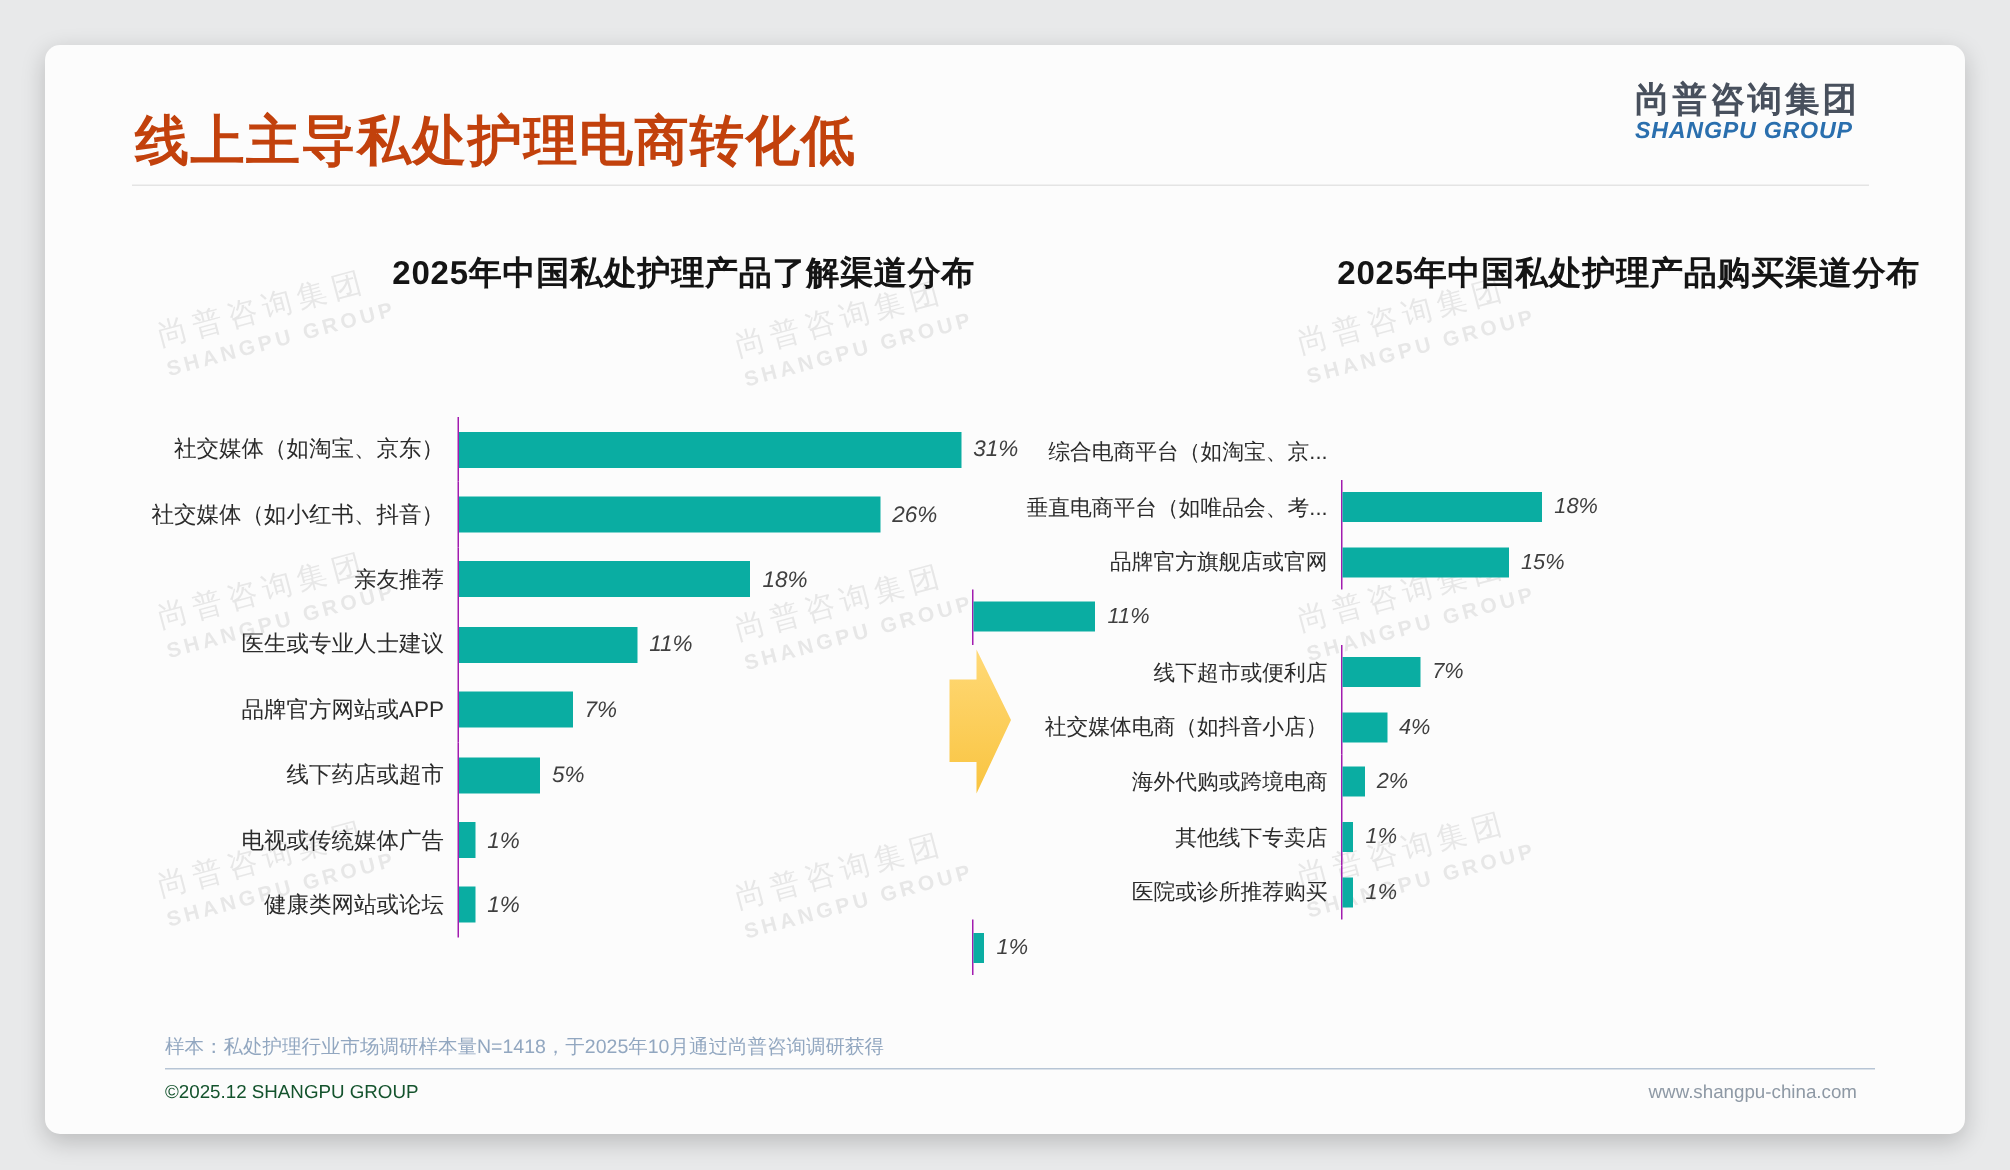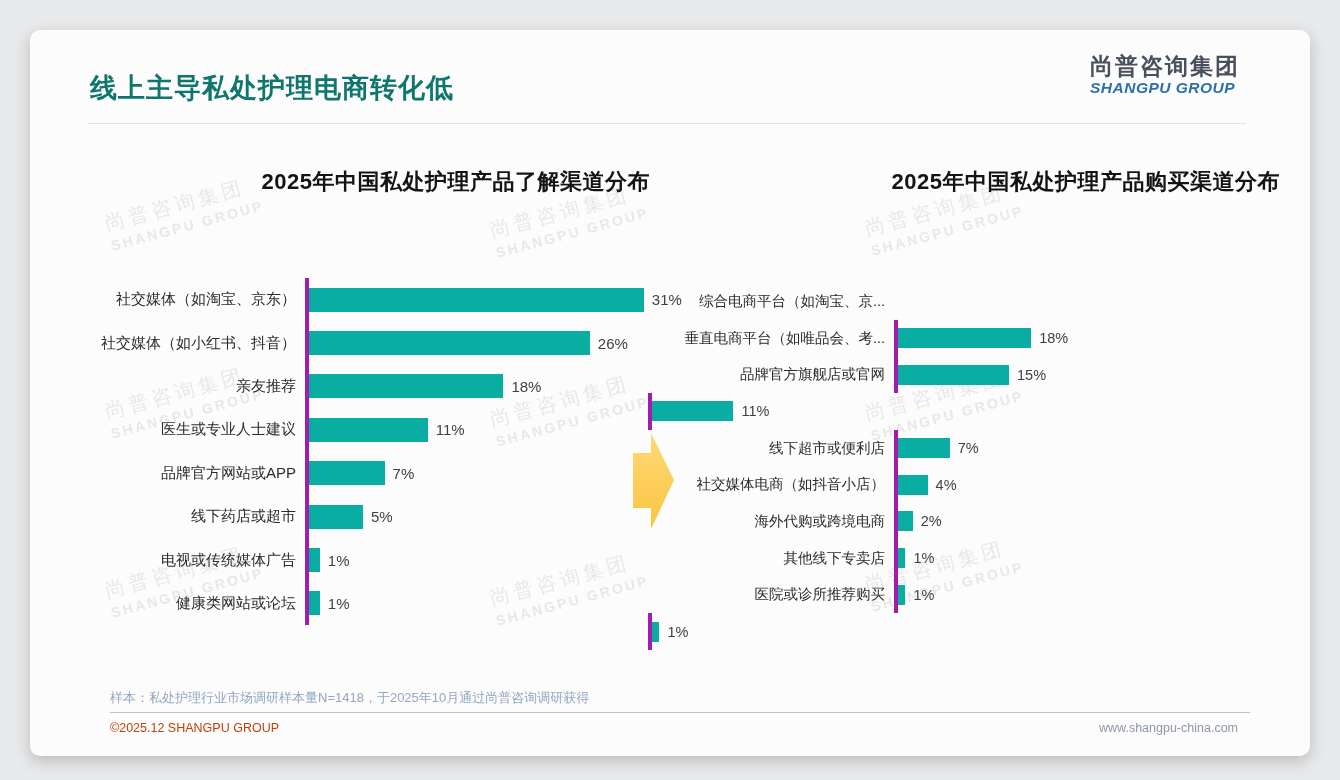--- a/index.html
+++ b/index.html
@@ -11,21 +11,21 @@
   }
   .slide{
     position:absolute;left:30px;top:30px;width:1280px;height:726px;
     background:#fcfcfc;border-radius:10px;
     box-shadow:0 5px 16px rgba(0,0,0,0.20);
     overflow:hidden;
   }
   
   .page-title{
     position:absolute;left:60px;top:40px;
-    font-size:27px;font-weight:bold;color:#0f766e;letter-spacing:1px;
+    font-size:36px;font-weight:bold;color:#c2410c;letter-spacing:1px;
   }
   .header-divider{
     position:absolute;left:58px;top:93px;width:1158px;height:1px;background:#e4e4e4;
   }
   .logo{position:absolute;right:70px;top:24px;text-align:left;}
   .logo-cn{font-size:23px;font-weight:bold;color:#48505d;letter-spacing:2px;line-height:1.1;}
   .logo-en{font-size:15.5px;font-weight:bold;font-style:italic;color:#2a6fae;letter-spacing:0.5px;}
 
   
   .watermarks{position:absolute;inset:0;z-index:0;pointer-events:none;}
@@ -49,35 +49,35 @@
   }
   .chart-title.left{left:70px;width:550px;}
   .chart-title.right{left:700px;width:550px;}
 
   
   .chart{position:absolute;z-index:2;}
   .chart.left{left:60px;top:248px;width:605px;}
   .chart.right{left:618px;top:253px;width:645px;}
   .chart-row{display:flex;align-items:center;}
   .cat-label{text-align:right;padding-right:9px;color:#2b2b2b;flex:0 0 auto;white-space:nowrap;overflow:hidden;}
-  .bar-area{flex:1;border-left:4px solid #a21caf;display:flex;align-items:center;height:100%;}
+  .bar-area{flex:1;border-left:1px solid #a21caf;display:flex;align-items:center;height:100%;font-style:italic;}
   .bar{background:var(--teal,#0aada2);flex:0 0 auto;}
   .val-label{margin-left:8px;color:#3f3f3f;white-space:nowrap;}
   .chart.left .cat-label{width:206px;font-size:15px;}
   .chart.left .val-label{font-size:15px;}
   .chart.right .cat-label{width:237px;font-size:14.5px;}
   .chart.right .val-label{font-size:14.5px;}
 
   
   .arrow{position:absolute;left:601px;top:402px;z-index:3;}
 
   
   .footer-note{position:absolute;left:80px;top:659px;font-size:13px;color:#92a7c0;z-index:2;}
   .footer-divider{position:absolute;left:80px;top:682px;width:1140px;height:1px;background:#b7c5d5;z-index:2;}
-  .footer-copyright{position:absolute;left:80px;top:691px;font-size:12.5px;color:#c2410c;z-index:2;}
+  .footer-copyright{position:absolute;left:80px;top:691px;font-size:12.5px;color:#14532d;z-index:2;}
   .footer-site{position:absolute;right:72px;top:691px;font-size:12.5px;color:#8e99a5;z-index:2;}
 </style>
 </head>
 <body>
 
 <div class="slide">
 
   <div class="page-title">线上主导私处护理电商转化低</div>
   <div class="header-divider"></div>
 

